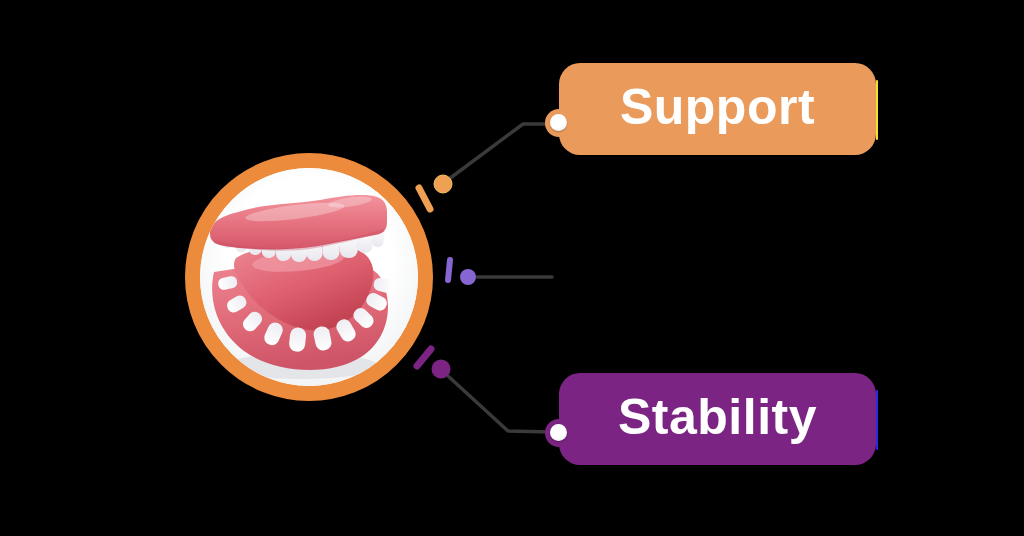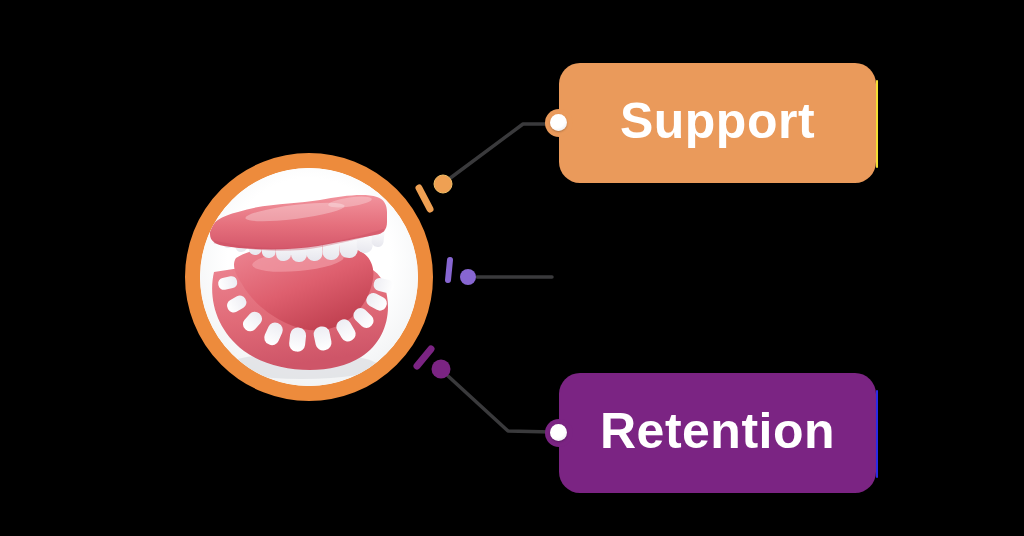--- a/index.html
+++ b/index.html
@@ -10,21 +10,21 @@
   
   .circle-badge{
     position:absolute;left:185px;top:153px;width:218px;height:218px;
     border:15px solid #ED8B3C;border-radius:50%;background:#fff;overflow:hidden;
   }
   .circle-badge svg{display:block;width:218px;height:218px;}
   
   .connector-layer{position:absolute;left:0;top:0;width:1024px;height:536px;pointer-events:none;}
   
   .label-card{
-    position:absolute;left:559px;width:317px;height:120px;border-radius:21px;
+    position:absolute;left:559px;width:317px;height:92px;border-radius:21px;
     display:flex;align-items:center;justify-content:center;
     background:var(--card,#888);
   }
   .card-support{top:63px;}
   .card-stability{top:217px;}
   .card-retention{top:373px;}
   .label-text{
     color:#fff;font-size:50px;font-weight:700;letter-spacing:.5px;line-height:1;
     padding-bottom:4px;
   }
@@ -191,16 +191,16 @@
     <span class="card-bump"></span>
     <span class="anchor-dot"></span>
     <span class="label-text">Support</span>
   </div>
 
 
   <div class="label-card card-retention" style="--card: #7B2483; --accent: #2A2AE6;">
     <span class="edge-accent"></span>
     <span class="card-bump"></span>
     <span class="anchor-dot"></span>
-    <span class="label-text">Retention</span>
+    <span class="label-text">Stability</span>
   </div>
 
 </div>
 
 </body></html>

